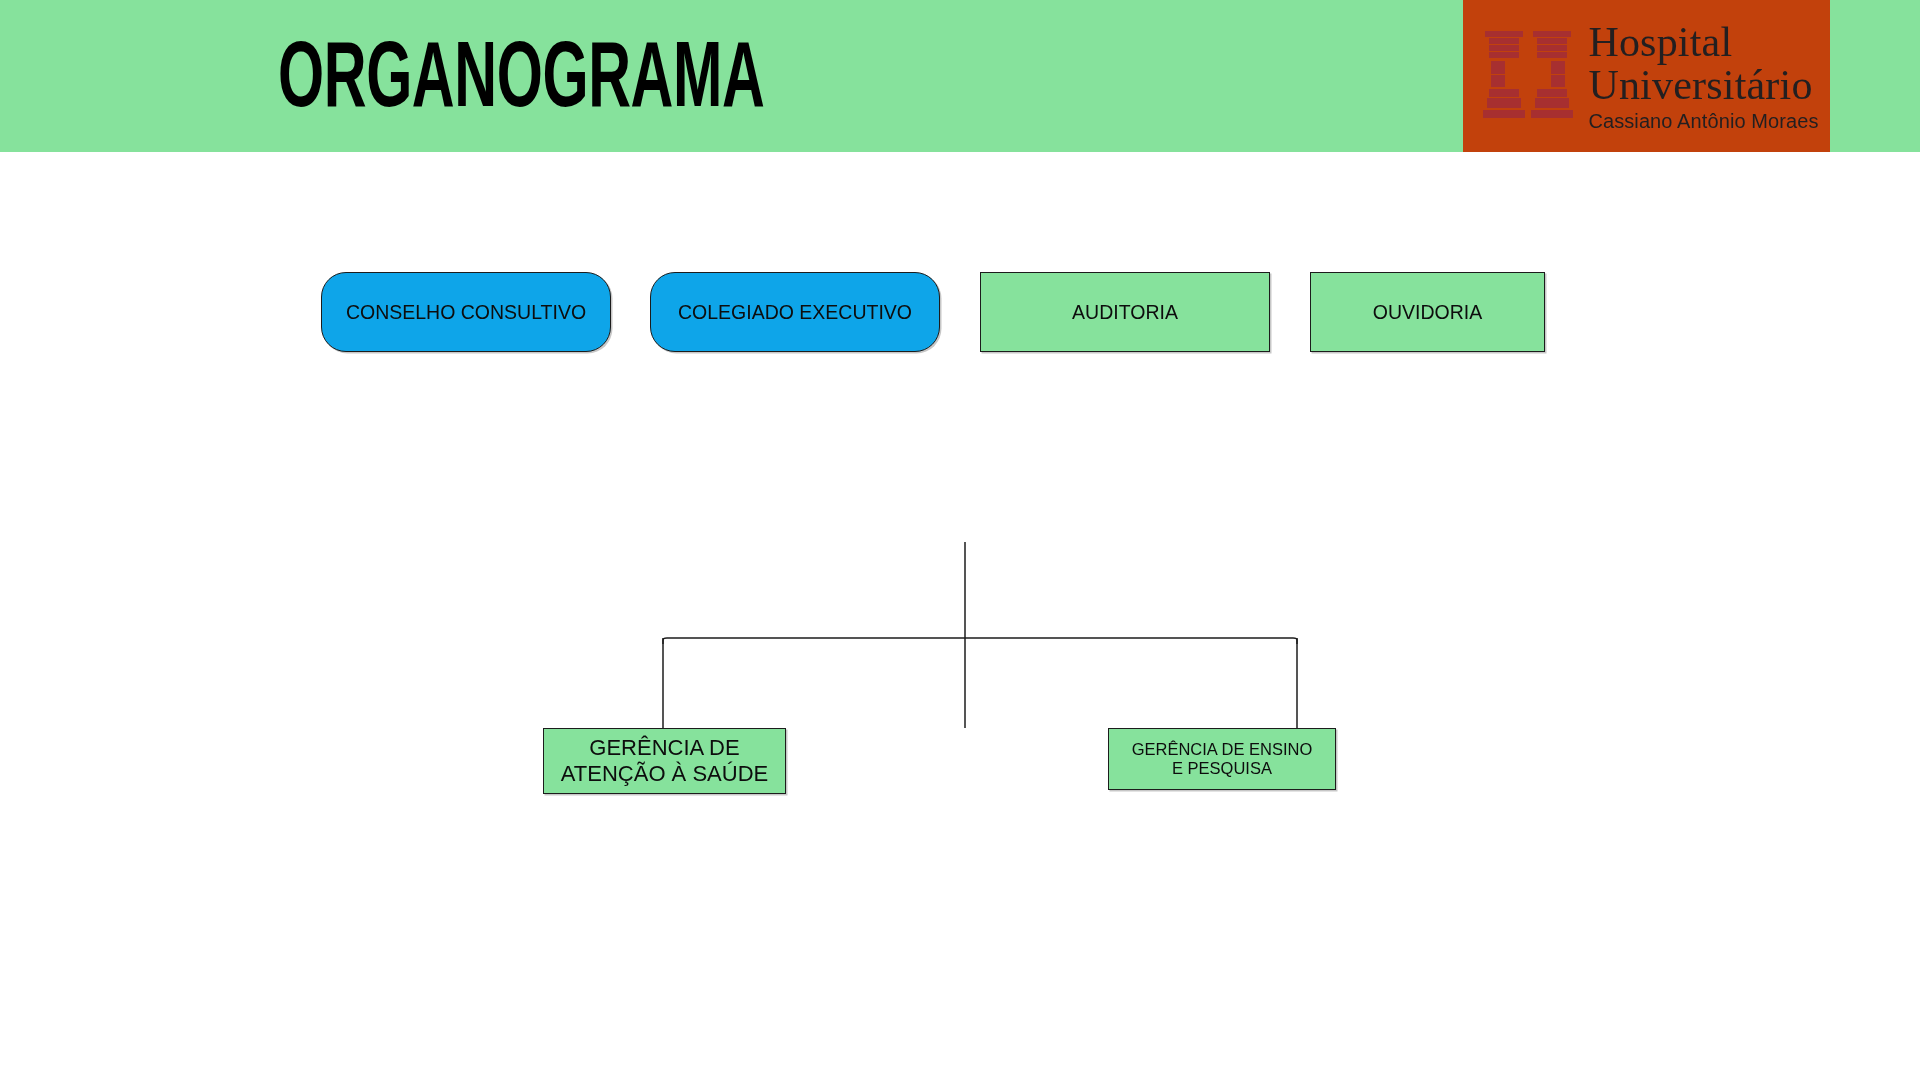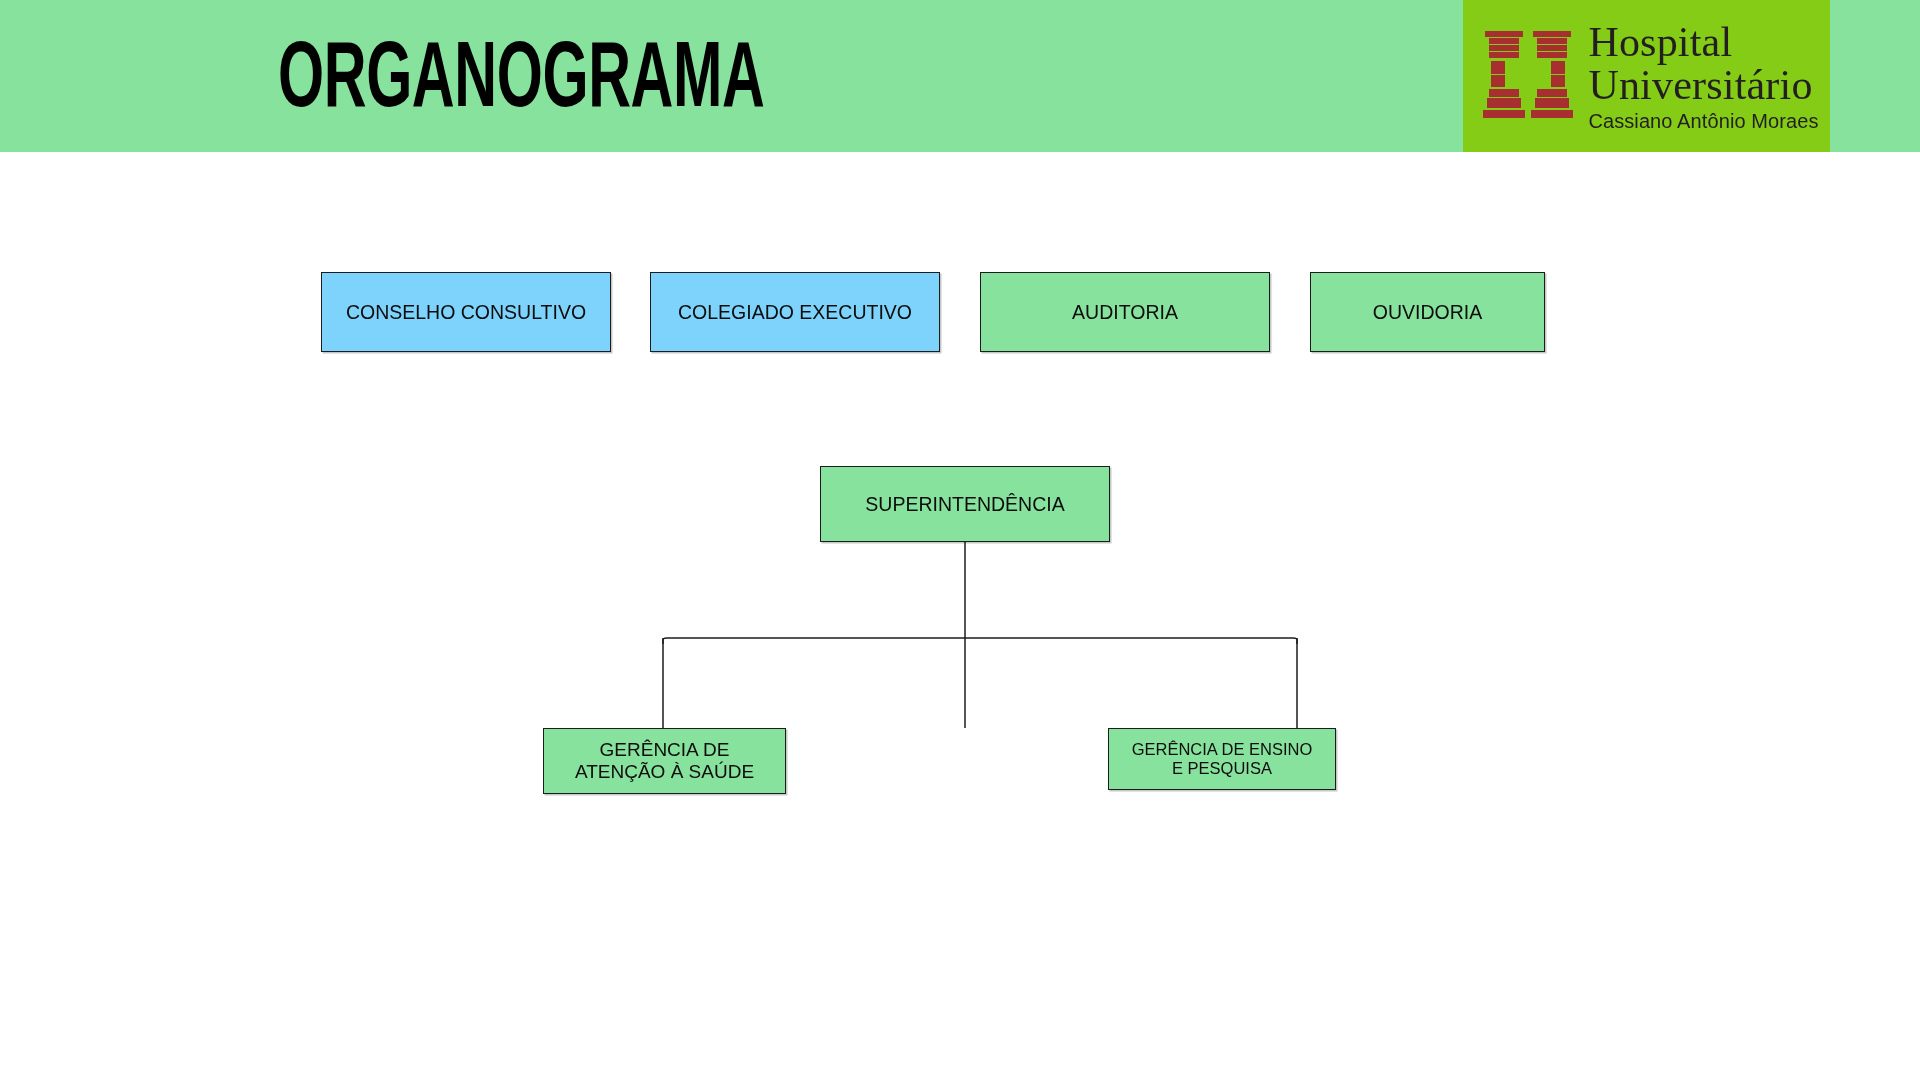--- a/index.html
+++ b/index.html
@@ -30,21 +30,21 @@
     height: 152px;
     background: #86e29c;
   }
 
   .header-logo-panel {
     position: absolute;
     left: 1463px;
     top: 0;
     width: 367px;
     height: 152px;
-    background: #84cc16;
+    background: #c2410c;
     display: flex;
     align-items: center;
     justify-content: center;
     gap: 14px;
     padding-left: 8px;
     box-sizing: border-box;
   }
 
   .page-title {
     position: absolute;
@@ -119,25 +119,25 @@
     text-align: center;
     color: #0d0d0d;
     padding: 2px 6px;
     box-shadow: 1.5px 1.5px 0 rgba(0,0,0,0.22);
   }
   .node-label {
     white-space: pre-line;
     line-height: 1.18;
   }
 
-  .node.neutral { background: #7dd3fc; }
+  .node.neutral { background: #0ea5e9; border-radius: 25px; }
   .node.green   { background: #86e29c; }
 
   .fs-md  { font-size: 19.5px; }
-  .fs-sm  { font-size: 19px; }
+  .fs-sm  { font-size: 22px; }
   .fs-xs  { font-size: 16.5px; }
 </style>
 </head>
 <body>
 
 <div id="slide">
 
   <div class="header-band">
 
     <div class="page-title">ORGANOGRAMA</div>
@@ -204,23 +204,20 @@
     </div>
 
     <div class="node green" style="left:980px; top:120px; width:290px; height:80px;">
       <span class="node-label fs-md">AUDITORIA</span>
     </div>
 
     <div class="node green" style="left:1310px; top:120px; width:235px; height:80px;">
       <span class="node-label fs-md">OUVIDORIA</span>
     </div>
 
-    <div class="node green" style="left:820px; top:314px; width:290px; height:76px;">
-      <span class="node-label fs-md">SUPERINTENDÊNCIA</span>
-    </div>
 
     <div class="node green" style="left:543px; top:576px; width:243px; height:66px;">
       <span class="node-label fs-sm">GERÊNCIA DE
 ATENÇÃO À SAÚDE</span>
     </div>
 
 
     <div class="node green" style="left:1108px; top:576px; width:228px; height:62px;">
       <span class="node-label fs-xs">GERÊNCIA DE ENSINO
 E PESQUISA</span>

